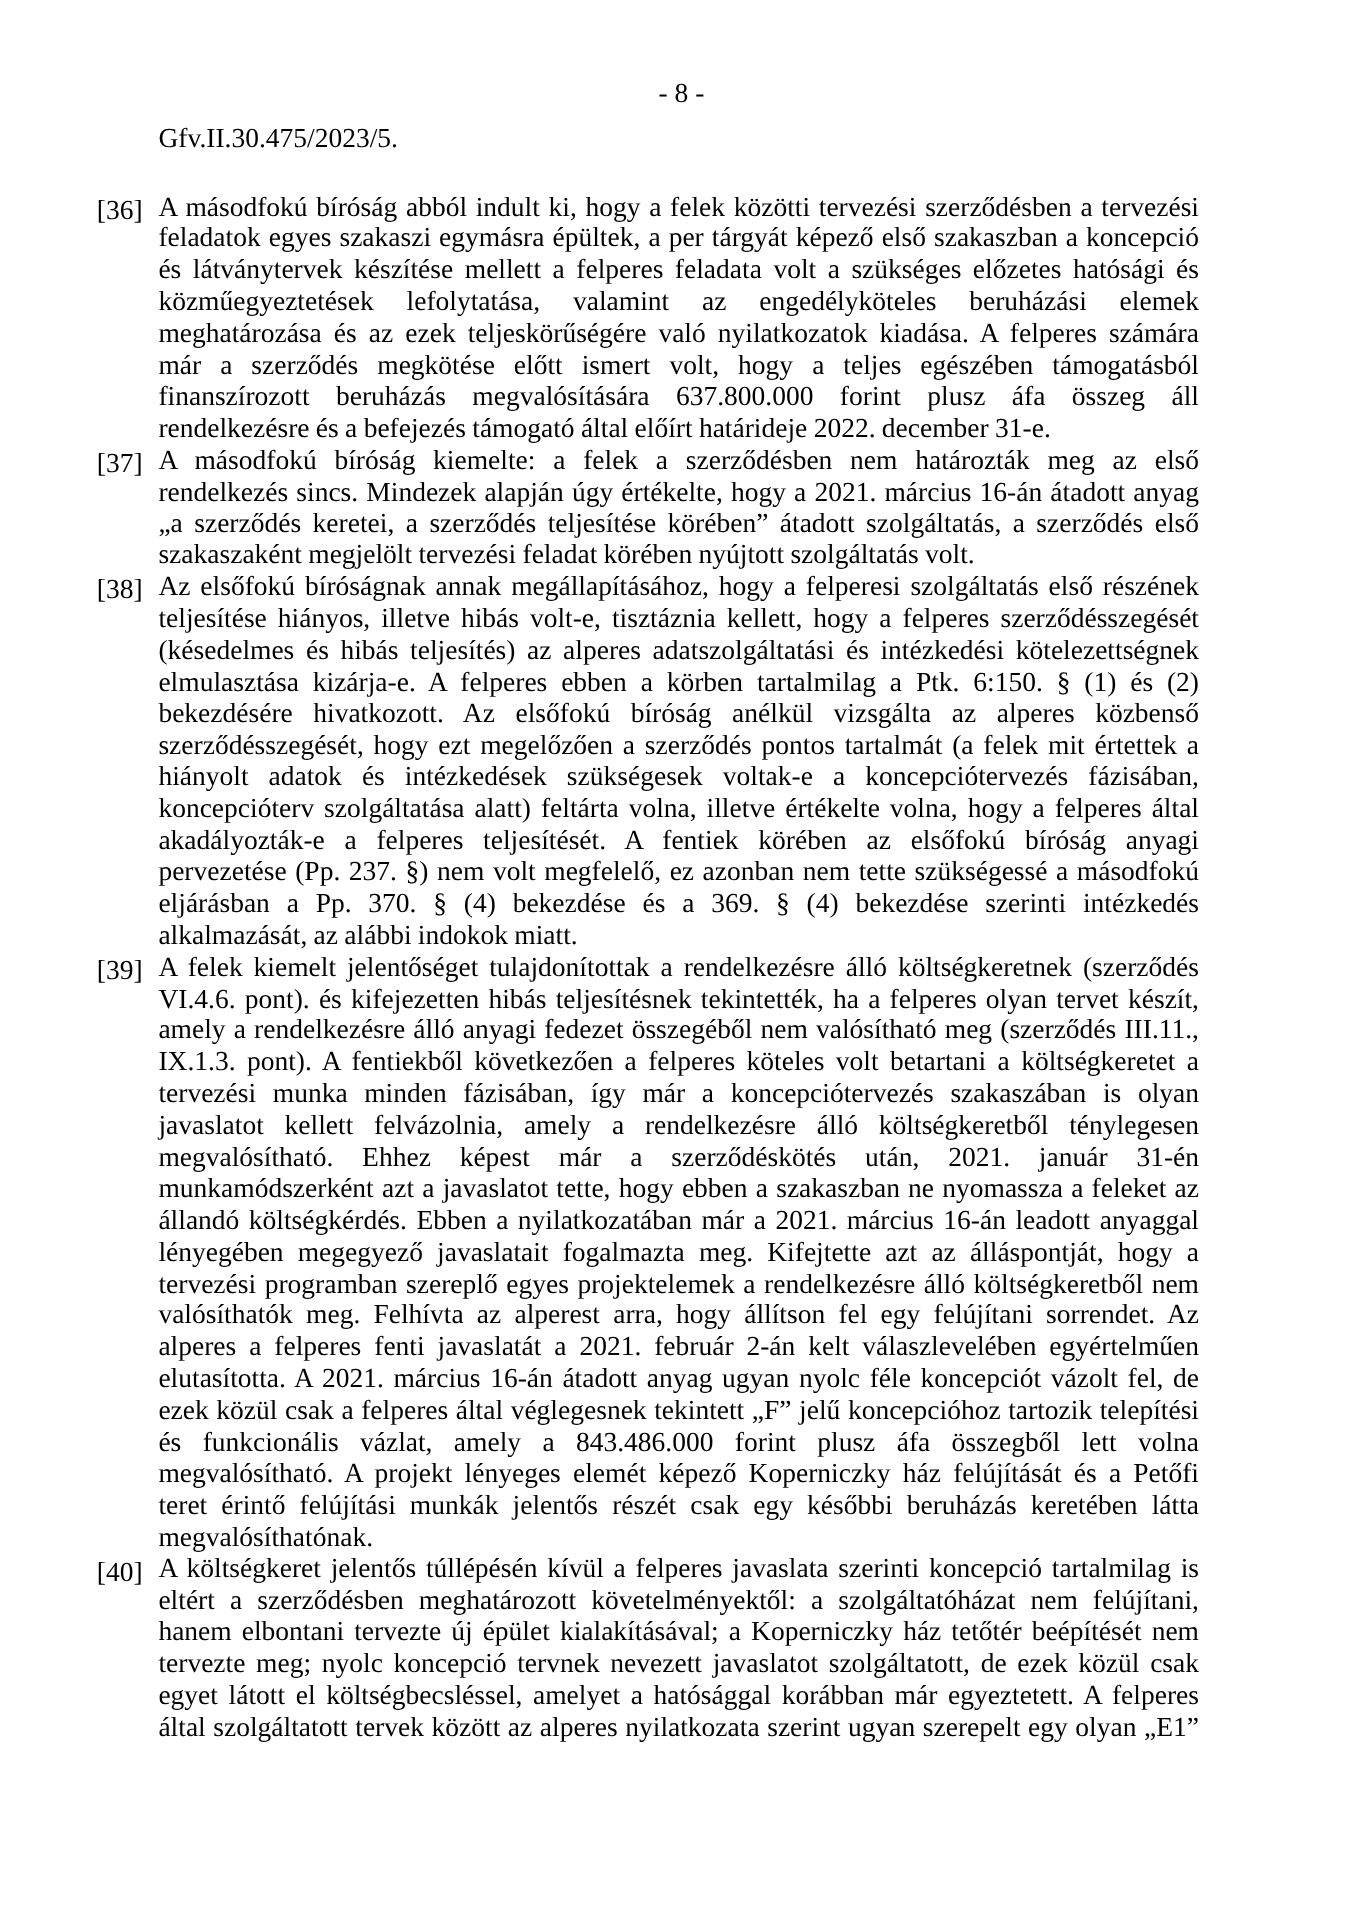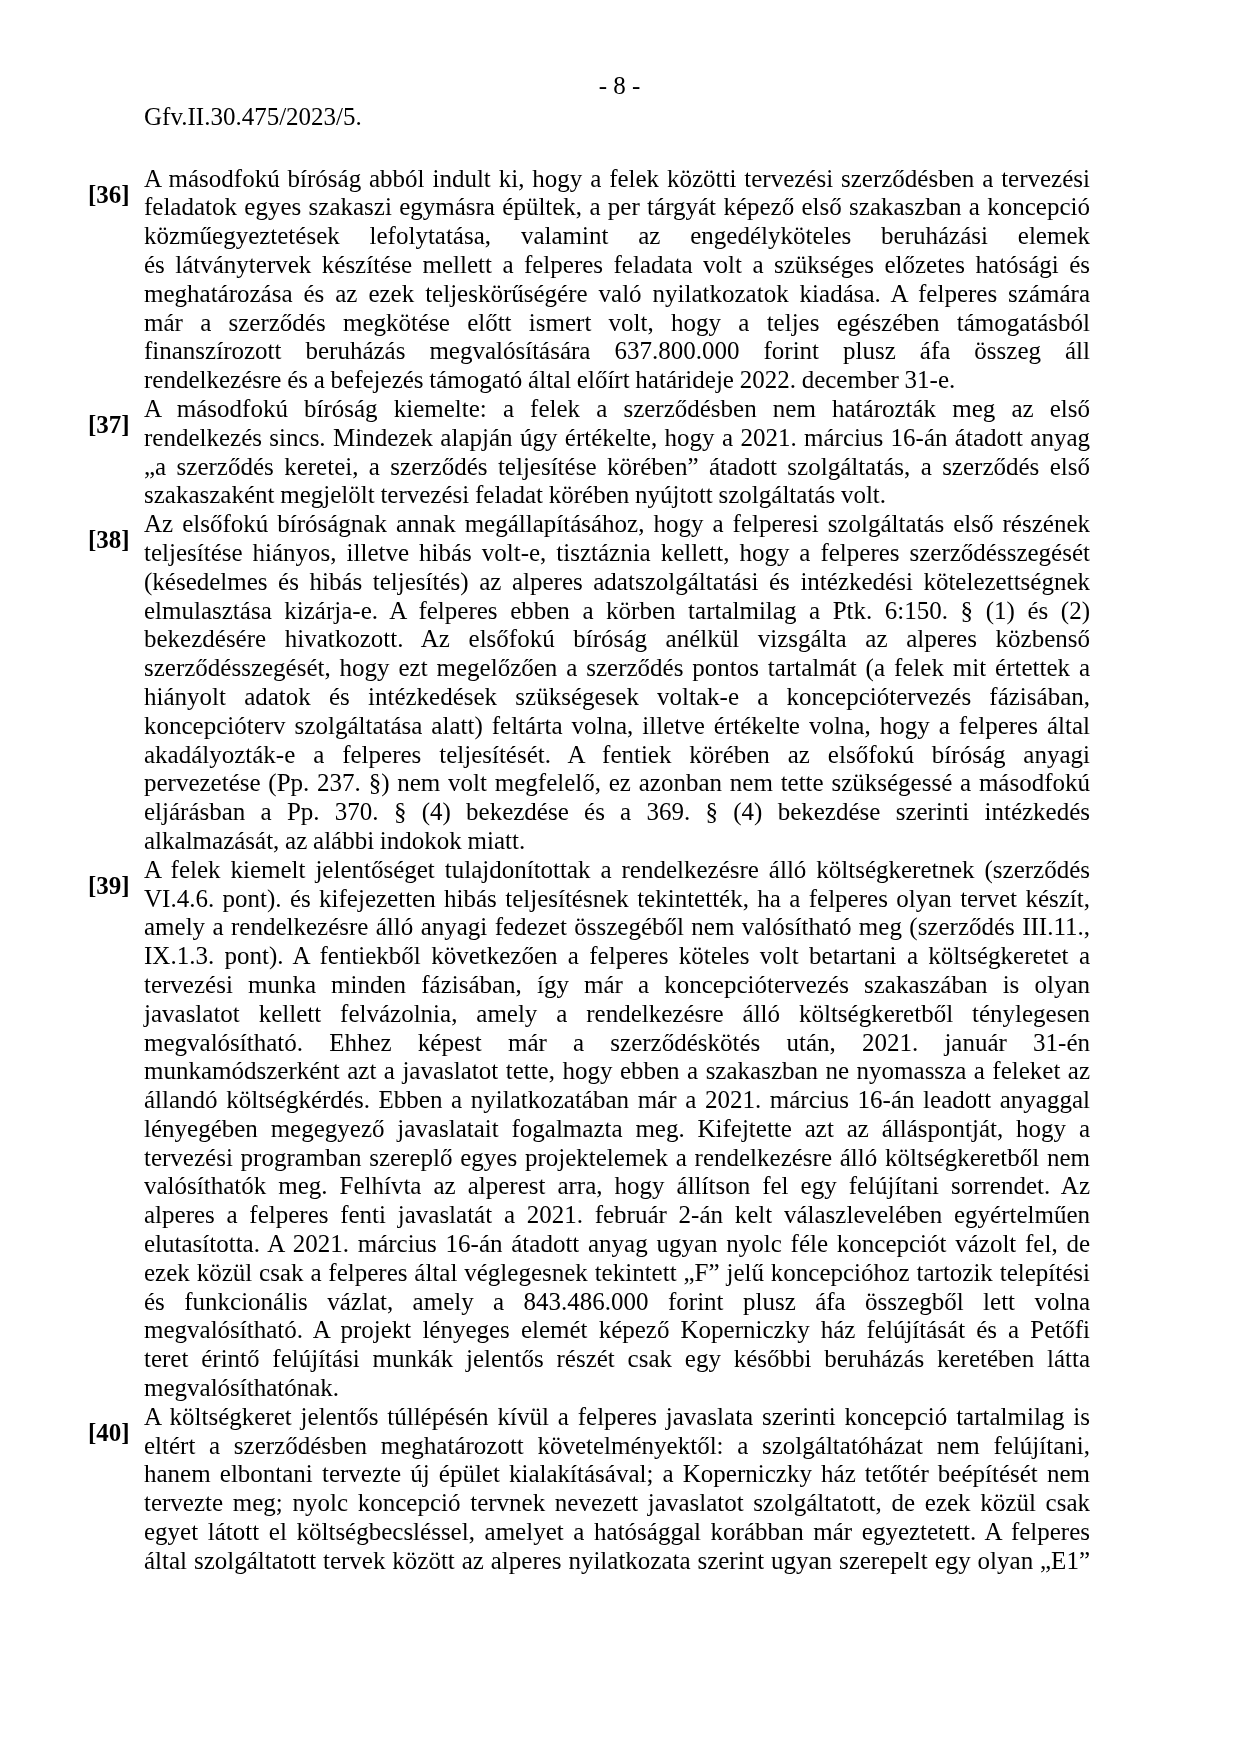--- a/index.html
+++ b/index.html
@@ -21,35 +21,34 @@
     padding-top: 72px;
     font-size: 25px;
     line-height: 28.8px;
   }
   .page-number {
     text-align: center;
     width: 100%;
   }
   .doc-ref {
     margin-left: 144px;
-    margin-top: 2px;
+    margin-top: 12px;
   }
   .content {
     margin-left: 144px;
     width: 946px;
     margin-top: 33px;
   }
   .para {
     position: relative;
   }
   .para-num {
     position: absolute;
     left: -56px;
-    top: 16px;
-    font-weight: bold;
+    top: 3px;
   }
   .line {
     text-align: justify;
     text-align-last: justify;
     word-spacing: -0.5px;
     white-space: normal;
     hyphens: none;
   }
   .line.last {
     text-align: justify;
@@ -60,22 +59,22 @@
 <body>
 
 <div class="page">
   <div class="page-number">- 8 -</div>
   <div class="doc-ref">Gfv.II.30.475/2023/5.</div>
   <div class="content">
       <div class="para">
         <span class="para-num">[36]</span>
         <div class="line">A másodfokú bíróság abból indult ki, hogy a felek közötti tervezési szerződésben a tervezési</div>
         <div class="line">feladatok egyes szakaszi egymásra épültek, a per tárgyát képező első szakaszban a koncepció</div>
+        <div class="line">és látványtervek készítése mellett a felperes feladata volt a szükséges előzetes hatósági és</div>
         <div class="line">közműegyeztetések lefolytatása, valamint az engedélyköteles beruházási elemek</div>
-        <div class="line">és látványtervek készítése mellett a felperes feladata volt a szükséges előzetes hatósági és</div>
         <div class="line">meghatározása és az ezek teljeskörűségére való nyilatkozatok kiadása. A felperes számára</div>
         <div class="line">már a szerződés megkötése előtt ismert volt, hogy a teljes egészében támogatásból</div>
         <div class="line">finanszírozott beruházás megvalósítására 637.800.000 forint plusz áfa összeg áll</div>
         <div class="line last">rendelkezésre és a befejezés támogató által előírt határideje 2022. december 31-e.</div>
       </div>
       <div class="para">
         <span class="para-num">[37]</span>
         <div class="line">A másodfokú bíróság kiemelte: a felek a szerződésben nem határozták meg az első</div>
         <div class="line">rendelkezés sincs. Mindezek alapján úgy értékelte, hogy a 2021. március 16-án átadott anyag</div>
         <div class="line">„a szerződés keretei, a szerződés teljesítése körében” átadott szolgáltatás, a szerződés első</div>

